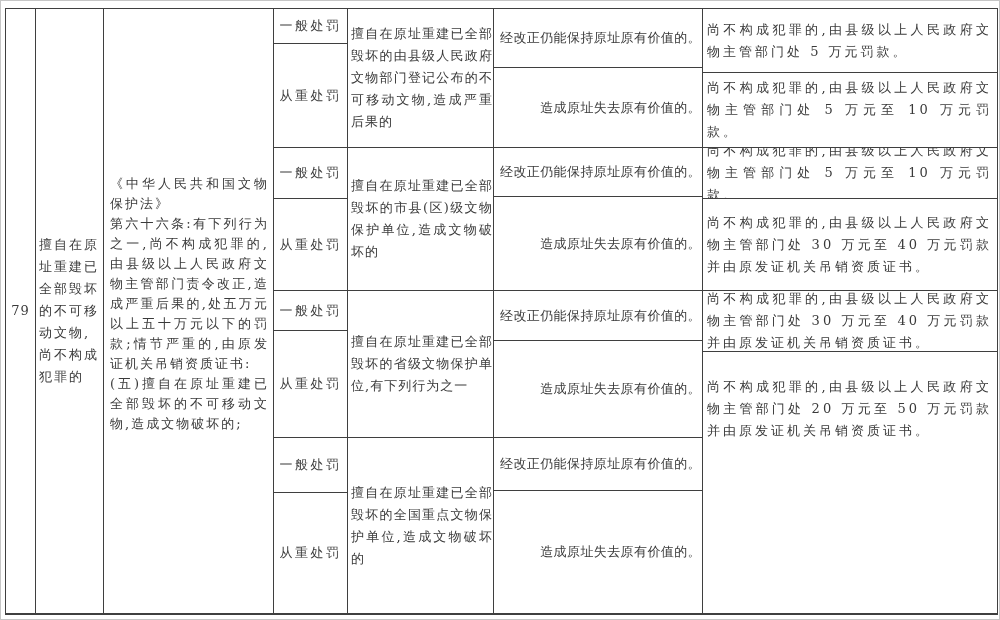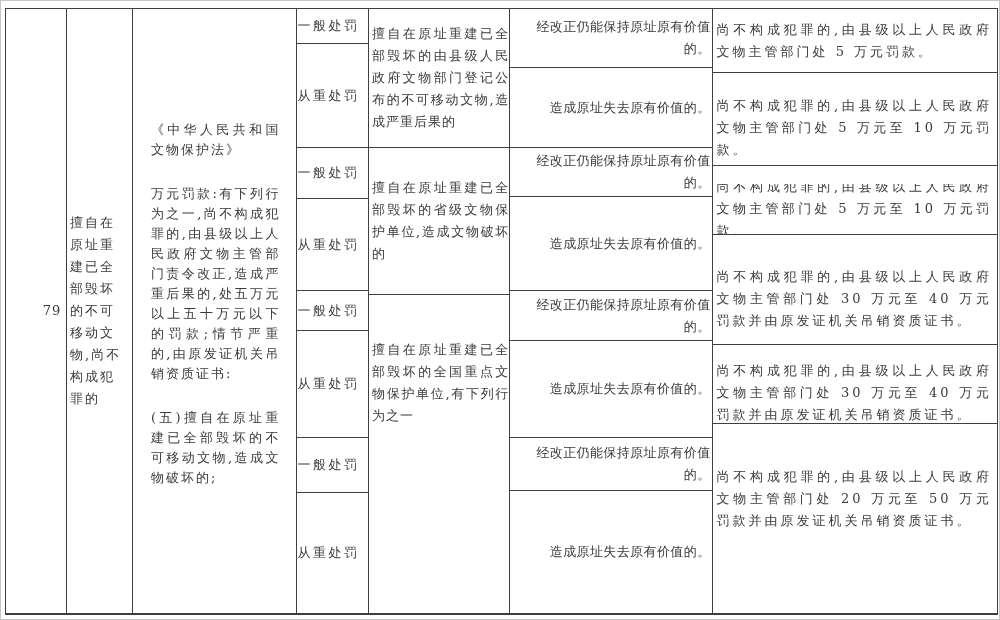--- a/index.html
+++ b/index.html
@@ -8,38 +8,38 @@
     border:1px solid #c6c6c6;background:#ffffff;overflow:hidden;
     font-family:"DejaVu Serif","Liberation Serif",serif;
     color:#3a3a3a;
   }
   .tbl{
     position:absolute;left:4px;top:7px;width:991px;
     display:flex;background:#fff;
     border:1px solid #3f3f3f;border-bottom-width:2px;
   }
   .col{display:flex;flex-direction:column;box-sizing:border-box;border-right:1px solid #3f3f3f;}
-  .col:last-child{border-right:none;gap:18px;}
+  .col:last-child{border-right:none;}
   .cell{
     box-sizing:border-box;flex:0 0 auto;overflow:hidden;
     border-bottom:1px solid #3f3f3f;
     display:flex;flex-direction:column;justify-content:center;
     font-size:13px;line-height:22px;
   }
   .cell:last-child{border-bottom:none;}
   
-  .c-num{width:30px;margin-left:32px;}
+  .c-num{width:30px;}
   .c-num .cell{align-items:center;letter-spacing:1px;}
   .c-violation{width:68px;}
   .c-violation .cell{padding:0 2px 0 3px;letter-spacing:2px;}
   .c-basis{width:170px;}
   .c-basis .cell{padding:0 4px 14px 6px;letter-spacing:2px;line-height:20px;text-align:justify;}
-  .c-basis .para{margin:12px;}
+  .c-basis .para{margin:0;}
   .c-type{width:74px;}
-  .c-type .cell{letter-spacing:2.5px;}
+  .c-type .cell{text-align:center;letter-spacing:2.5px;}
   .c-scenario{width:146px;}
   .c-scenario .cell{padding:2px 0 2px 3px;letter-spacing:1px;text-align:justify;}
   .c-condition{width:209px;}
   .c-condition .cell{padding:2px 1px 2px 3px;letter-spacing:0.4px;text-align:right;}
   .c-penalty{width:294px;}
   .c-penalty .cell{padding:2px 5px 2px 4px;letter-spacing:3px;text-align:justify;}
 </style>
 </head>
 <body>
 
@@ -54,40 +54,41 @@
 
     <div class="col c-violation">
       <div class="cell" style="height:604px">
         <span>擅自在原址重建已全部毁坏的不可移动文物,尚不构成犯罪的</span>
       </div>
     </div>
 
     <div class="col c-basis">
       <div class="cell" style="height:604px">
         <p class="para">《中华人民共和国文物保护法》</p>
-        <p class="para">万元罚款:有下列行为之一,尚不构成犯罪的,由县级以上人民政府文物主管部门责令改正,造成严重后果的,处五万元以上五十万元以下的罚款;情节严重的,由原发证机关吊销资质证书:</p>
+        <p class="para">第六十六条:有下列行为之一,尚不构成犯罪的,由县级以上人民政府文物主管部门责令改正,造成严重后果的,处五万元以上五十万元以下的罚款;情节严重的,由原发证机关吊销资质证书:</p>
         <p class="para">(五)擅自在原址重建已全部毁坏的不可移动文物,造成文物破坏的;</p>
       </div>
     </div>
 
     <div class="col c-type">
       <div class="cell" style="height:35px">一般处罚</div>
       <div class="cell" style="height:104px">从重处罚</div>
       <div class="cell" style="height:51px">一般处罚</div>
       <div class="cell" style="height:92px">从重处罚</div>
       <div class="cell" style="height:40px">一般处罚</div>
       <div class="cell" style="height:107px">从重处罚</div>
       <div class="cell" style="height:55px">一般处罚</div>
       <div class="cell" style="height:120px">从重处罚</div>
     </div>
 
     <div class="col c-scenario">
       <div class="cell" style="height:139px">擅自在原址重建已全部毁坏的由县级人民政府文物部门登记公布的不可移动文物,造成严重后果的</div>
-      <div class="cell" style="height:147px">擅自在原址重建已全部毁坏的省级文物保护单位,造成文物破坏的</div>
-      <div class="cell" style="height:175px">擅自在原址重建已全部毁坏的全国重点文物保护单位,有下列行为之一</div>
+      <div class="cell" style="height:143px">擅自在原址重建已全部毁坏的市县(区)级文物保护单位,造成文物破坏的</div>
+      <div class="cell" style="height:147px">擅自在原址重建已全部毁坏的省级文物保护单位,有下列行为之一</div>
+      <div class="cell" style="height:175px">擅自在原址重建已全部毁坏的全国重点文物保护单位,造成文物破坏的</div>
     </div>
 
     <div class="col c-condition">
       <div class="cell" style="height:59px">经改正仍能保持原址原有价值的。</div>
       <div class="cell" style="height:80px">造成原址失去原有价值的。</div>
       <div class="cell" style="height:49px">经改正仍能保持原址原有价值的。</div>
       <div class="cell" style="height:94px">造成原址失去原有价值的。</div>
       <div class="cell" style="height:50px">经改正仍能保持原址原有价值的。</div>
       <div class="cell" style="height:97px">造成原址失去原有价值的。</div>
       <div class="cell" style="height:53px">经改正仍能保持原址原有价值的。</div>

